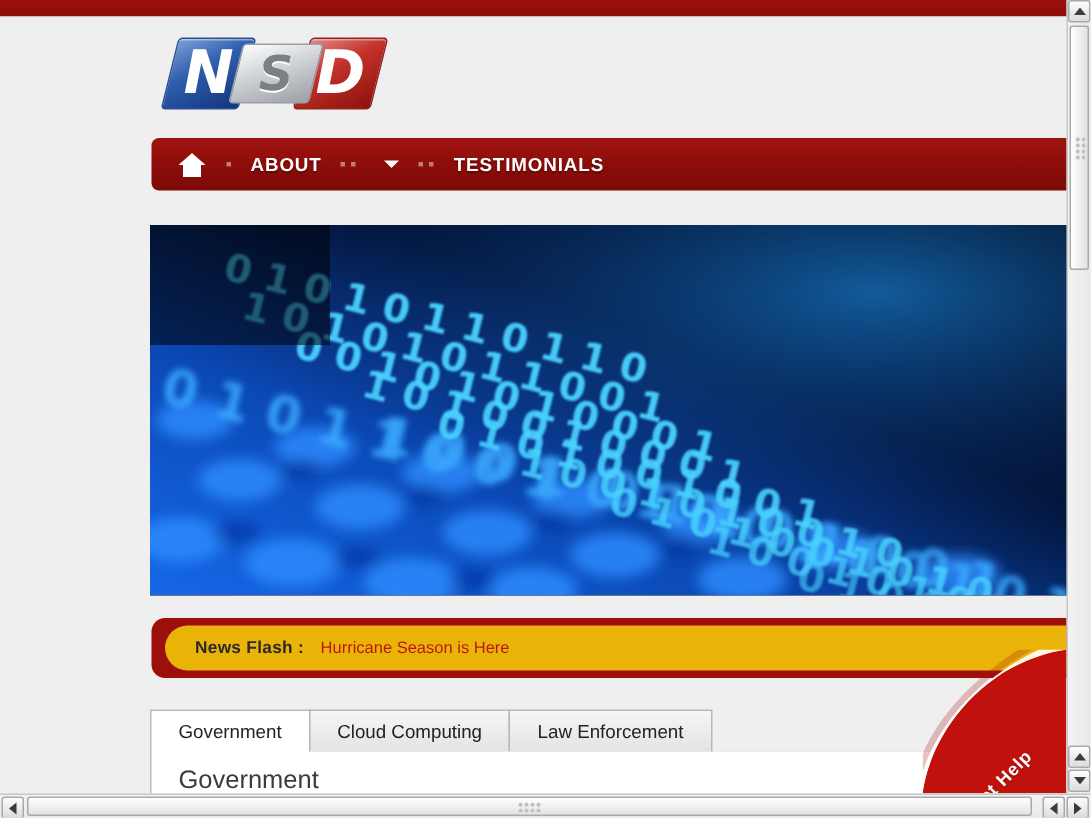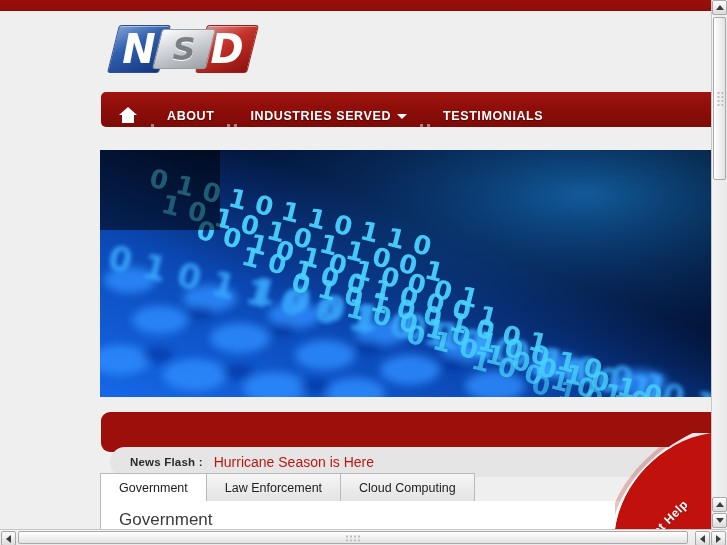--- a/index.html
+++ b/index.html
@@ -78,21 +78,21 @@
   .logo-piece span { display:block; transform: skewX(14deg); }
 
   
   .navbar {
     position: absolute;
     left: 101px; top: 81px;
     width: 620px; height: 35px;
     background: linear-gradient(#a01410, #8b0d09 55%, #7d0b07);
     border-radius: 5px 0 0 5px;
     display: flex;
-    align-items: flex-end;
+    align-items: center;
     padding-left: 12px;
     overflow: hidden;
   }
   .nav-home {
     width: 28px; height: 24px;
     display: flex; align-items: center; justify-content: center;
     margin-right: 8px;
   }
   .home-glyph {
     position: relative;
@@ -150,35 +150,34 @@
   .newsflash {
     position: absolute;
     left: 101px; top: 401px;
     width: 620px; height: 40px;
     background: #9d0f0b;
     border-radius: 9px 0 0 9px;
     padding: 5px 0 5px 9px;
   }
   .newsflash-inner {
     height: 100%;
-    background: #e5e5e5;
+    background: #eab308;
     border-radius: 16px 0 0 16px;
     display: flex;
     align-items: center;
     padding-left: 20px;
-    margin-top: 30px;
   }
   .nf-label {
     font-size: 11.5px;
     font-weight: bold;
     color: #2a2a2a;
     letter-spacing: .2px;
   }
   .nf-text {
-    font-size: 14px;
+    font-size: 11px;
     color: #b81a12;
     margin-left: 11px;
   }
 
   
   .tabs {
     position: absolute;
     left: 100px; top: 462px;
     width: 621px; height: 29px;
     display: flex;
@@ -328,21 +327,20 @@
       <div class="nav-home">
         <div class="home-glyph"></div>
       </div>
       <div class="nav-sep"></div>
       <div class="nav-item">
         <span>ABOUT</span>
       </div>
       <div class="nav-sep"></div>
       <div class="nav-sep"></div>
       <div class="nav-item">
-        <span>INDUSTRIES SERVED</span>
         <i class="caret"></i>
       </div>
       <div class="nav-sep"></div>
       <div class="nav-sep"></div>
       <div class="nav-item">
         <span>TESTIMONIALS</span>
       </div>
     </nav>
 
     <div class="hero">
@@ -430,24 +428,24 @@
         <span class="nf-label">News Flash :</span>
         <span class="nf-text">Hurricane Season is Here</span>
       </div>
     </div>
 
     <div class="tabs">
       <div class="tab active">
         <span>Government</span>
       </div>
       <div class="tab">
+        <span>Cloud Computing</span>
+      </div>
+      <div class="tab">
         <span>Law Enforcement</span>
-      </div>
-      <div class="tab">
-        <span>Cloud Computing</span>
       </div>
       <div class="tab-filler"></div>
     </div>
 
     <div class="tabpanel">
       <h2 class="panel-heading">Government</h2>
     </div>
 
   </div>
 

